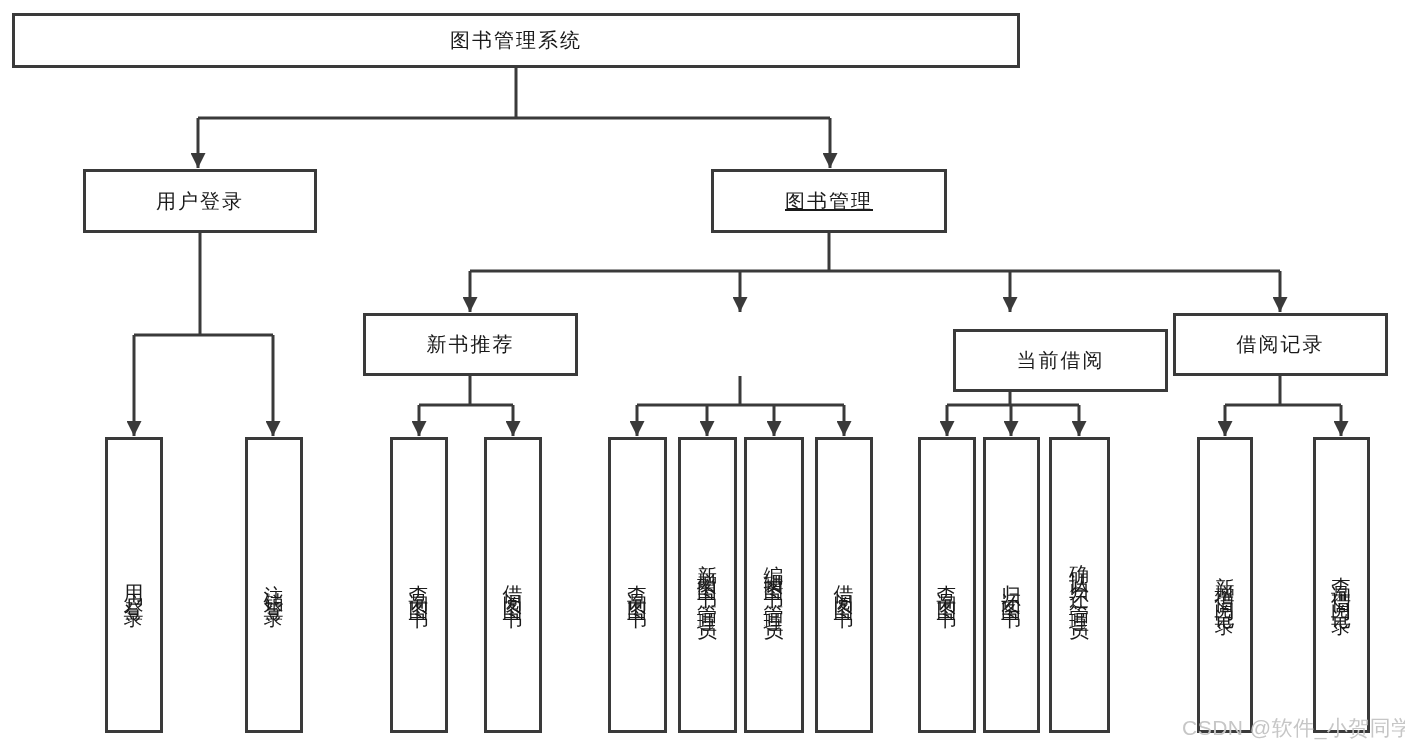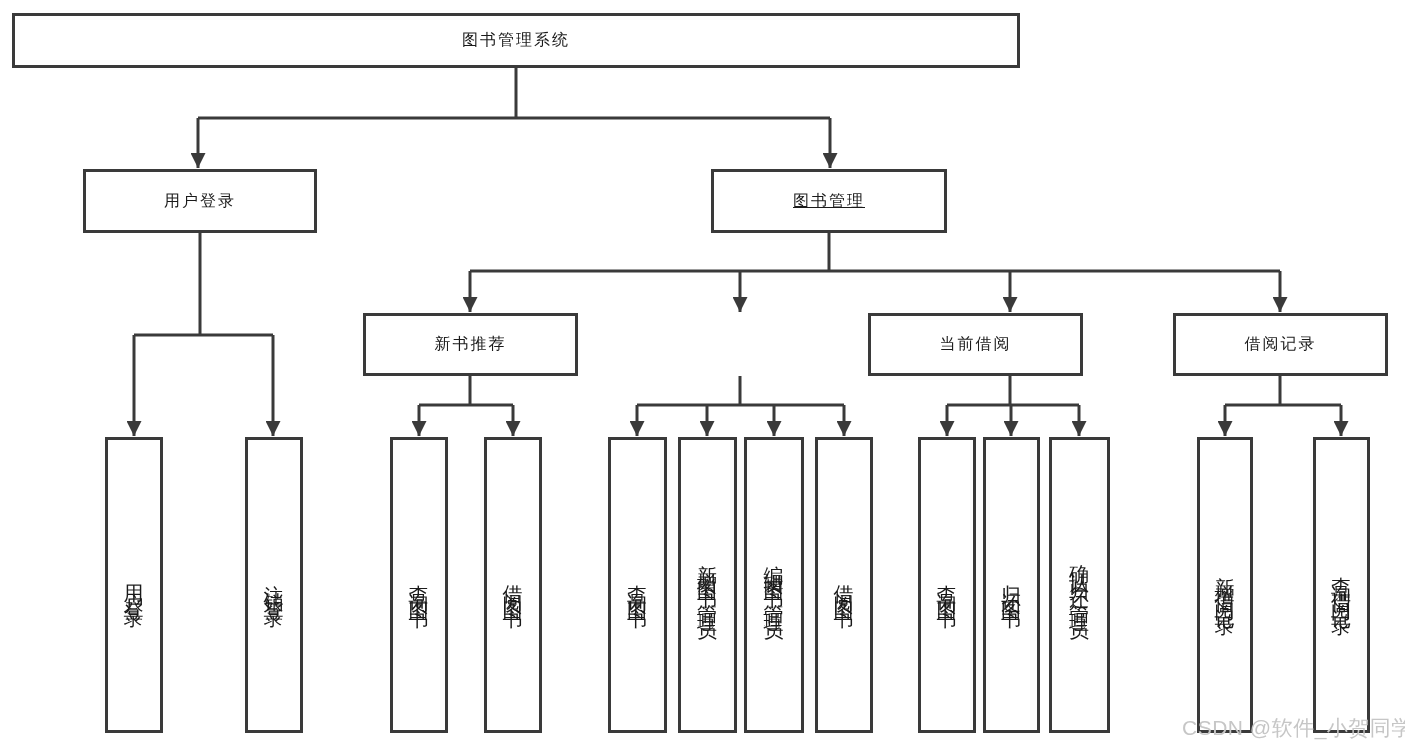--- a/index.html
+++ b/index.html
@@ -26,42 +26,42 @@
     position: absolute;
     box-sizing: border-box;
     border: 3px solid #3a3a3a;
     background: #ffffff;
     display: flex;
     align-items: center;
     justify-content: center;
     color: #1a1a1a;
   }
   .hlabel {
-    font-size: 16px;
+    font-size: 20px;
     letter-spacing: 2px;
     white-space: nowrap;
   }
   .vlabel {
     writing-mode: vertical-rl;
     text-orientation: mixed;
     font-size: 20px;
     line-height: 1;
     letter-spacing: 8px;
     white-space: nowrap;
   }
   
   .n-root   { left: 12px;  top: 13px;  width: 1008px; height: 55px; }
   
   .n-user   { left: 83px;  top: 169px; width: 234px;  height: 64px; }
   .n-mgmt   { left: 711px; top: 169px; width: 236px;  height: 64px; text-decoration: underline; }
   
   .lvl3     { top: 313px; height: 63px; width: 215px; }
   .n-rec    { left: 363px; }
   .n-borrow { left: 633px; }
-  .n-cur    { left: 868px; }
+  .n-cur    { left: 953px; margin-top: 16px; }
   .n-hist   { left: 1173px; }
   
   .leaf     { top: 437px; height: 296px; width: 58px; }
   .l1  { left: 105px; }
   .l2  { left: 245px; }
   .l3  { left: 390px; }
   .l4  { left: 484px; }
   .l5  { left: 608px; width: 59px; }
   .l6  { left: 678px; width: 59px; }
   .l7  { left: 744px; width: 60px; }

